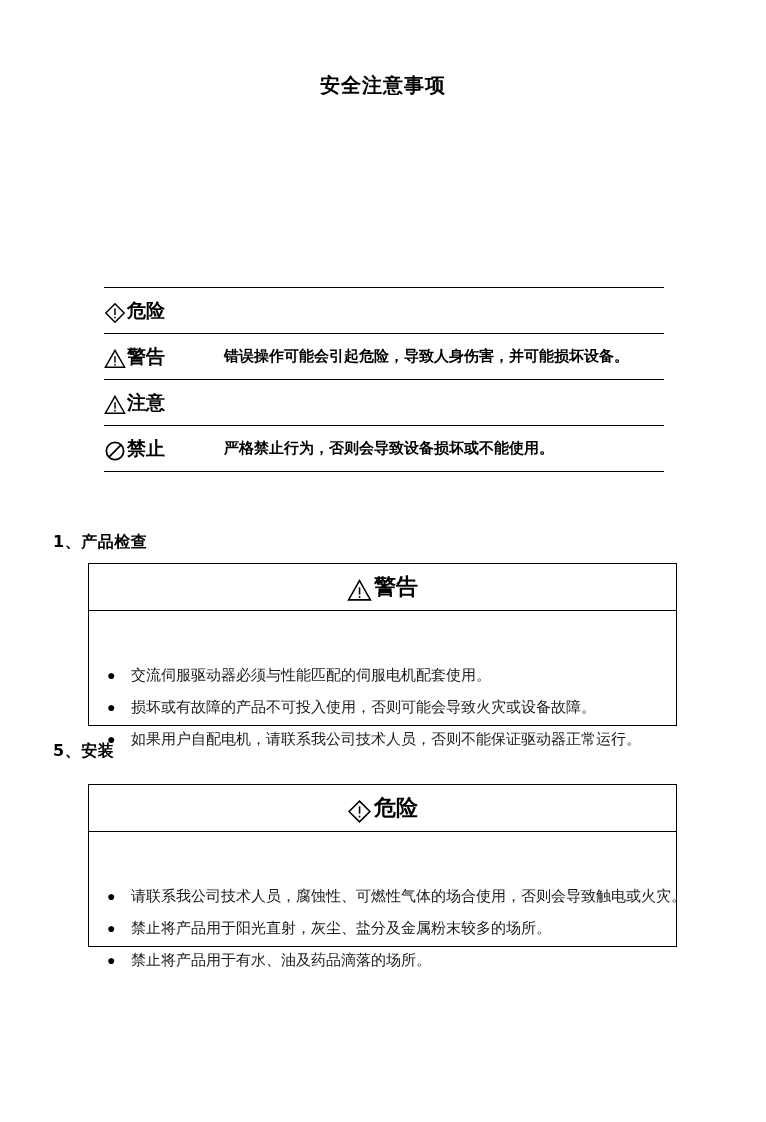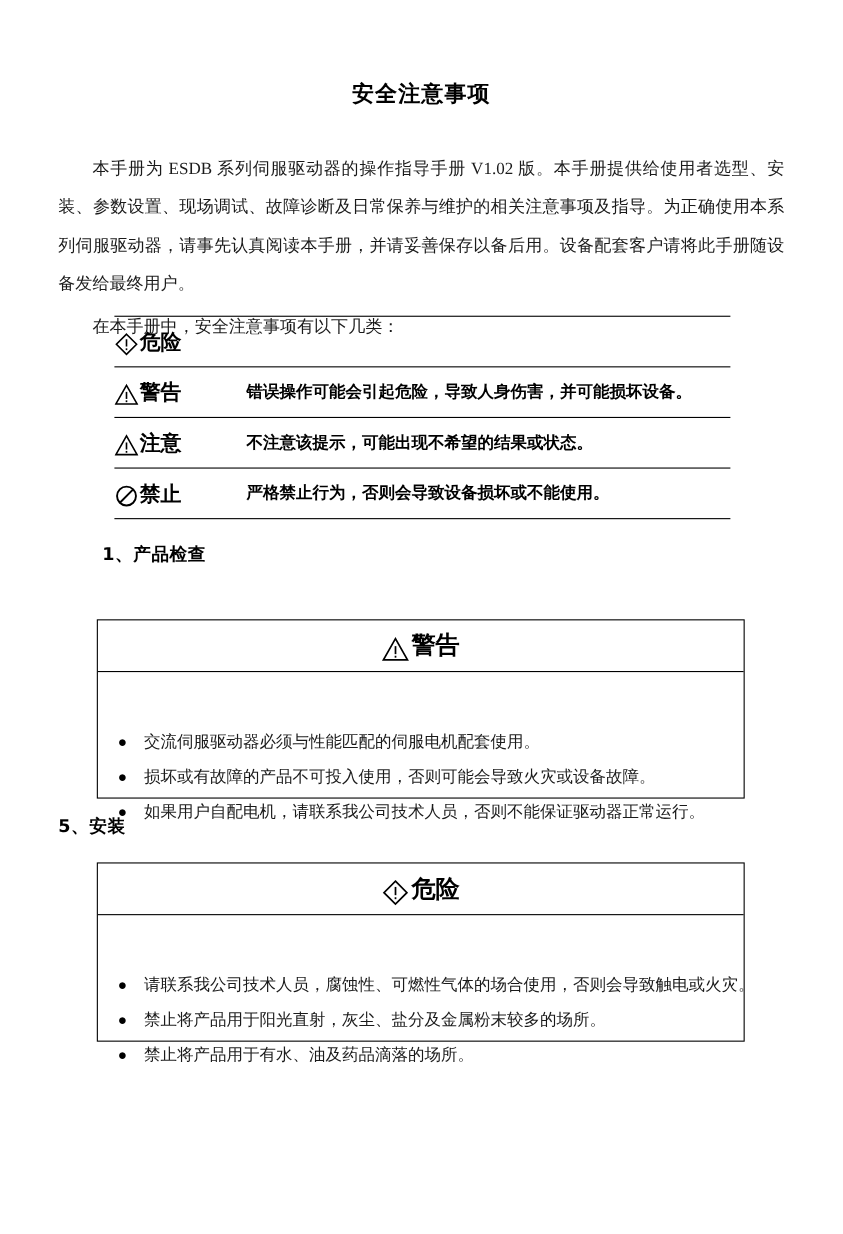--- a/index.html
+++ b/index.html
@@ -101,21 +101,21 @@
 
   
   .section-heading {
     position: absolute;
     left: 53px;
     font-family: "DejaVu Sans", "Liberation Sans", sans-serif;
     font-weight: bold;
     font-size: 16px;
     letter-spacing: 0.5px;
   }
-  #heading-1 { top: 494px; margin-left: 40px; }
+  #heading-1 { top: 532px; }
   #heading-2 { top: 741px; }
 
   
   .notice-box {
     position: absolute;
     left: 88px;
     width: 589px;
     border: 1.4px solid #000;
     box-sizing: border-box;
     background: #fff;
@@ -167,24 +167,20 @@
     margin-top: 40px;
   }
 </style>
 </head>
 <body>
 
 <div class="page">
 
   <div class="doc-title">安全注意事项</div>
 
-  <div class="intro">
-    <p>本手册为 ESDB 系列伺服驱动器的操作指导手册 V1.02 版。本手册提供给使用者选型、安装、参数设置、现场调试、故障诊断及日常保养与维护的相关注意事项及指导。为正确使用本系列伺服驱动器，请事先认真阅读本手册，并请妥善保存以备后用。设备配套客户请将此手册随设备发给最终用户。</p>
-    <p>在本手册中，安全注意事项有以下几类：</p>
-  </div>
 
   <div class="legend">
 
     <div class="rule"></div>
 
     <div class="legend-row">
       <div class="legend-label">
         <span class="glyph">
           <svg viewBox="0 0 24 24" width="22" height="22" aria-hidden="true">
             <polygon points="12,2 22,12 12,22 2,12" fill="none" stroke="#000" stroke-width="1.6"></polygon>
@@ -218,21 +214,20 @@
       <div class="legend-label">
         <span class="glyph">
           <svg viewBox="0 0 24 24" width="22" height="22" aria-hidden="true">
             <polygon points="12,2.5 22.5,21 1.5,21" fill="none" stroke="#000" stroke-width="1.6"></polygon>
             <rect x="11.2" y="9" width="1.6" height="7" fill="#000"></rect>
             <rect x="11.2" y="17.4" width="1.6" height="1.8" fill="#000"></rect>
           </svg>
         </span>
         <span>注意</span>
       </div>
-      <div class="legend-desc">不注意该提示，可能出现不希望的结果或状态。</div>
     </div>
 
     <div class="rule"></div>
 
     <div class="legend-row">
       <div class="legend-label">
         <span class="glyph">
           <svg viewBox="0 0 24 24" width="22" height="22" aria-hidden="true">
             <circle cx="12" cy="12" r="9.4" fill="none" stroke="#000" stroke-width="1.9"></circle>
             <line x1="5.4" y1="18.6" x2="18.6" y2="5.4" stroke="#000" stroke-width="1.9"></line>

